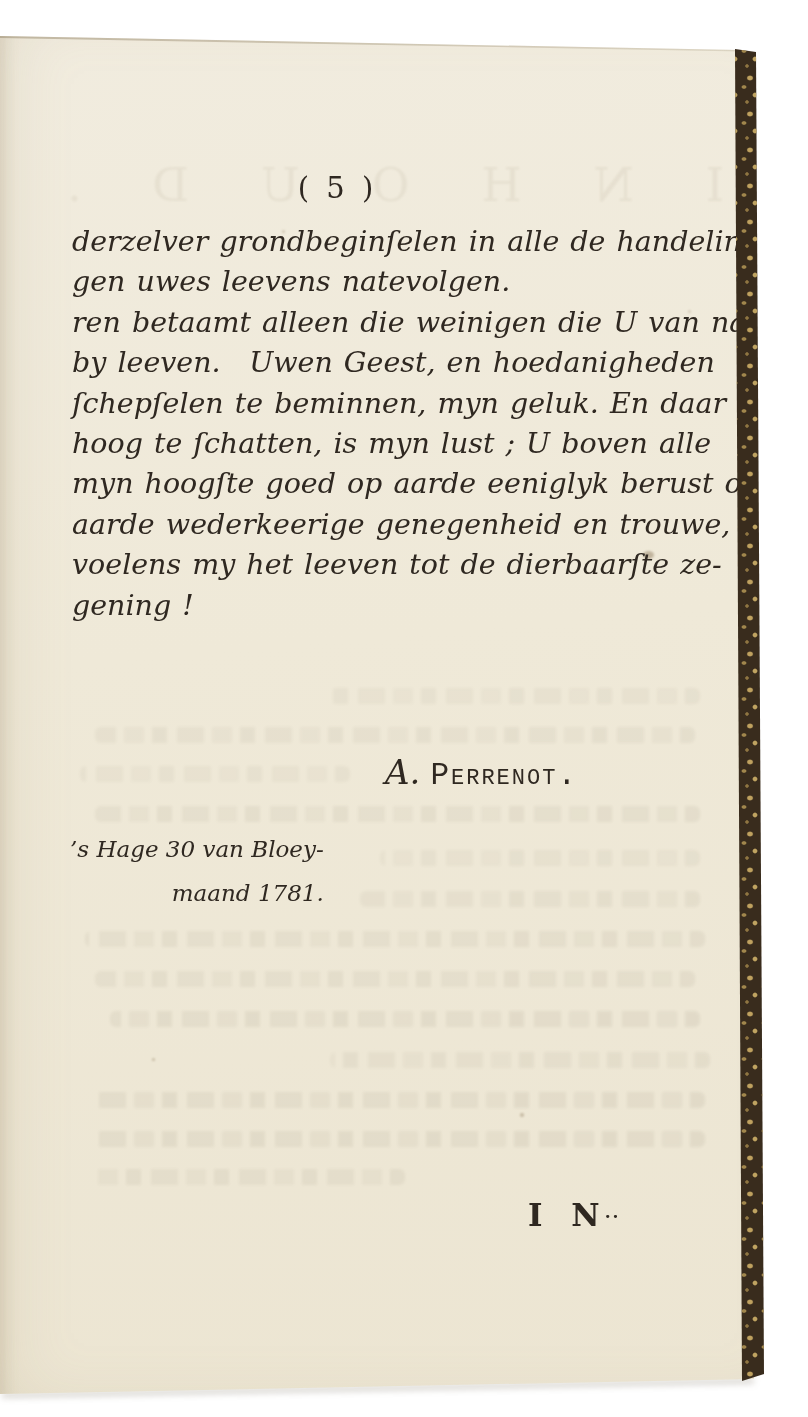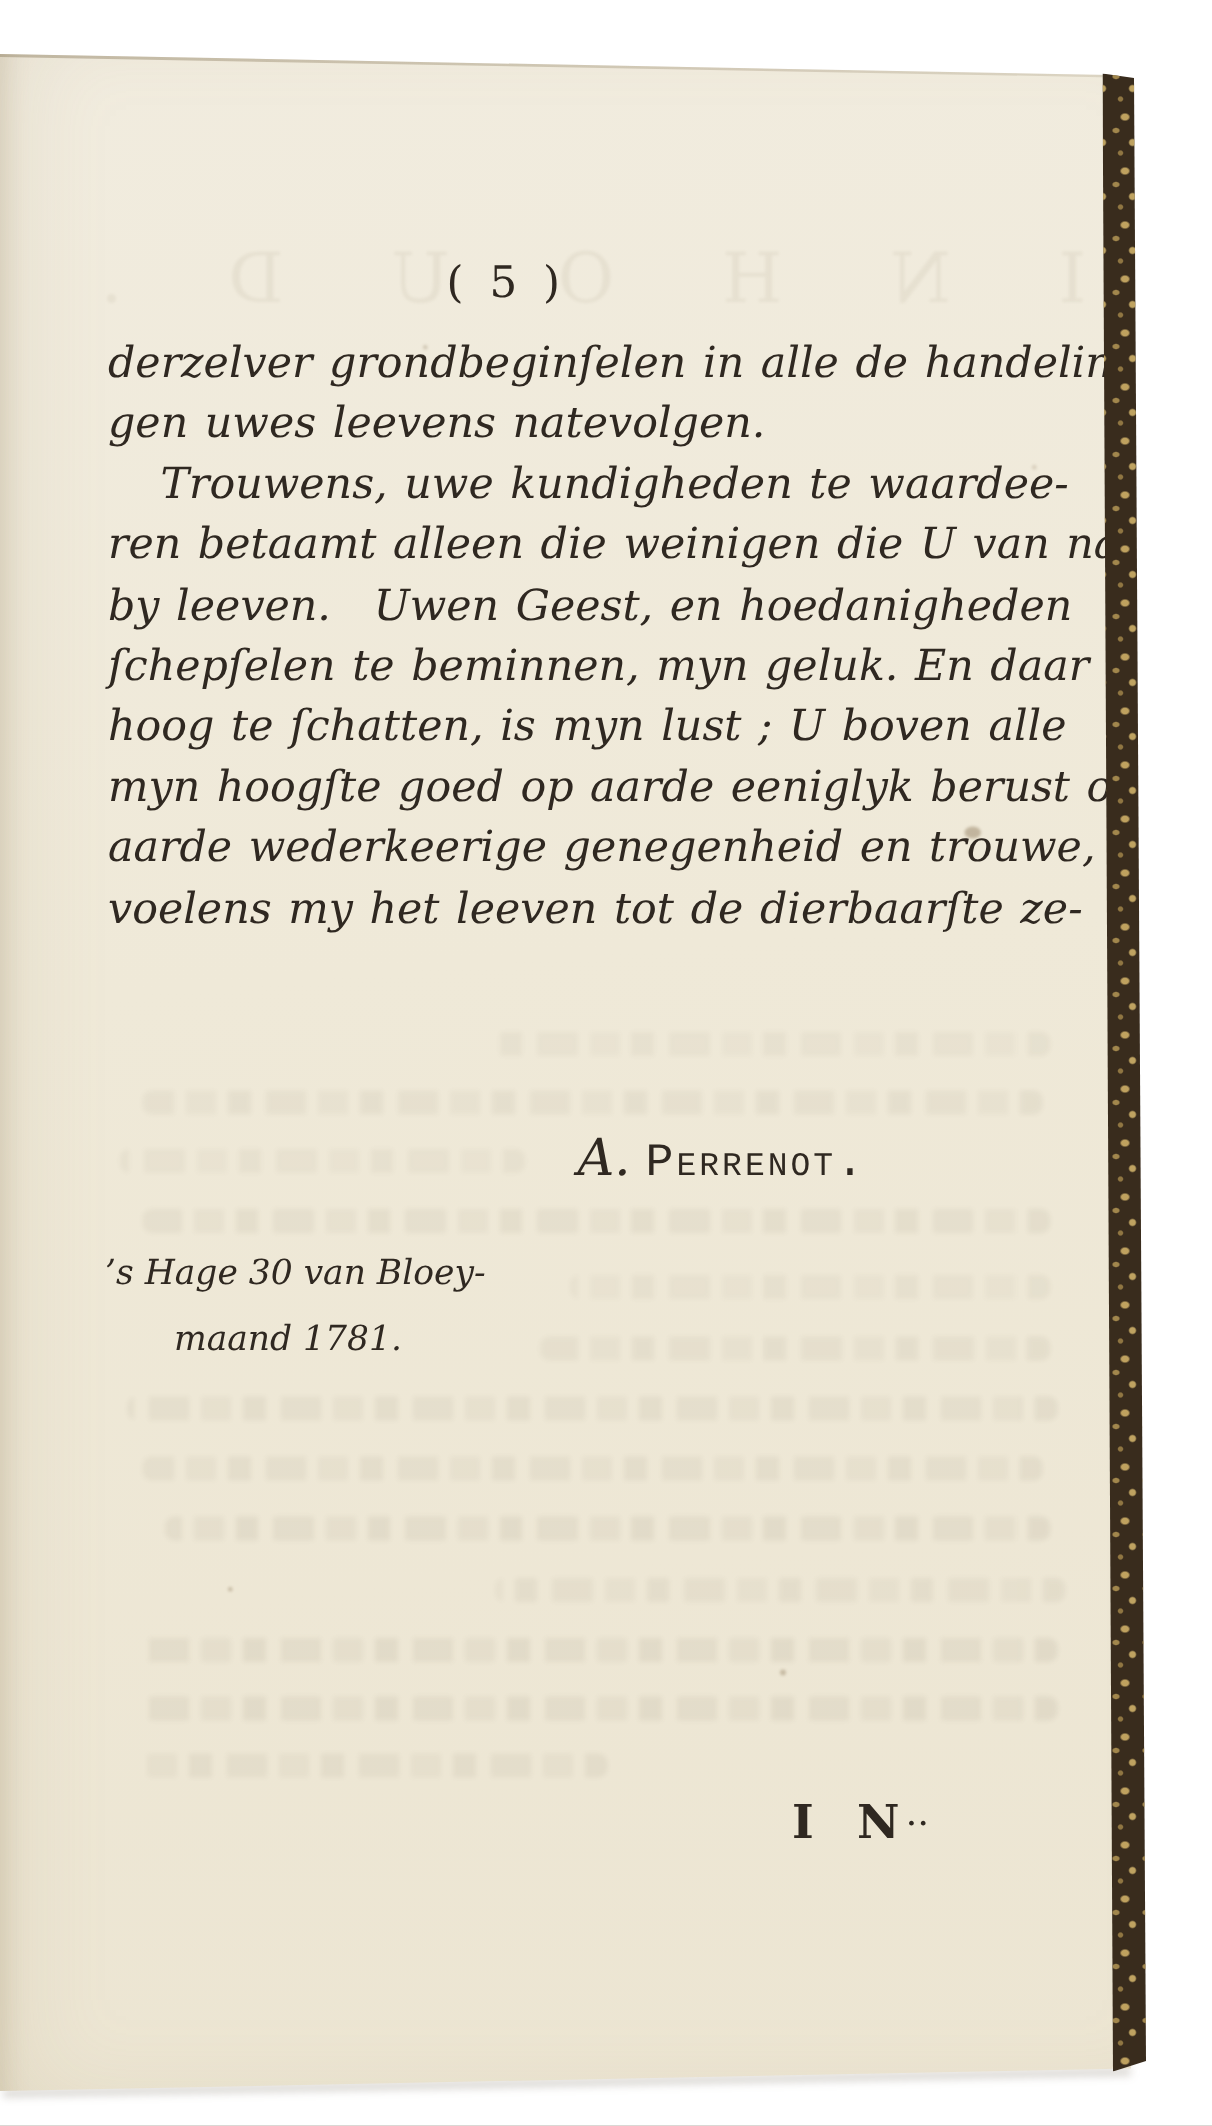--- a/index.html
+++ b/index.html
@@ -36,21 +36,21 @@
         font-size:29px;letter-spacing:4px;}
   .text-block{position:absolute;left:72px;top:222px;width:630px;
         font-style:italic;font-size:28.5px;line-height:40.4px;word-spacing:2px;}
   .line{text-align:justify;text-align-last:justify;white-space:nowrap;}
   .line.short{text-align-last:left;white-space:normal;}
   .line.ind{text-indent:35px;}
   .signature{position:absolute;left:385px;top:752px;font-size:30px;}
   .sig-initial{font-style:italic;font-size:34px;margin-right:10px;}
   .sig-name{font-variant:small-caps;letter-spacing:2px;font-size:31px;font-family:Liberation Mono, monospace;}
   .dateline{position:absolute;left:70px;top:827px;font-style:italic;font-size:23px;line-height:44px;}
-  .dl2{padding-left:46px;}
+  .dl2{padding-left:46px;text-align:right;}
   .catchword{position:absolute;left:528px;top:1197px;font-size:31px;font-weight:bold;
         letter-spacing:9px;}
   .cw-mark{font-size:17px;letter-spacing:2px;vertical-align:4px;margin-left:-4px;}
 
   
   .ghost-header{position:absolute;left:44px;top:158px;width:680px;
         font-size:46px;letter-spacing:72px;color:#877a5c;opacity:.09;
         transform:scaleX(-1);filter:blur(1.2px);white-space:nowrap;overflow:hidden;}
   .gl{position:absolute;height:16px;border-radius:6px;filter:blur(1.6px);
         transform:scaleX(-1);
@@ -89,28 +89,28 @@
     <div class="speck" style="left:520px;top:1113px;width:4px;height:4px;opacity:.3"></div>
     <div class="speck" style="left:152px;top:1058px;width:3px;height:3px;opacity:.3"></div>
     <div class="speck" style="left:282px;top:230px;width:3px;height:3px;opacity:.25"></div>
     <div class="speck" style="left:688px;top:310px;width:3px;height:3px;opacity:.2"></div>
 
     <div class="page-number ink">( 5 )</div>
 
     <div class="text-block ink">
       <div class="line">derzelver grondbeginſelen in alle de handelin-</div>
       <div class="line short">gen uwes leevens natevolgen.</div>
-      <div class="line ind">Trouwens, uwe kundigheden te waardee-</div>
       <div class="line">ren betaamt alleen die weinigen die U van na-</div>
       <div class="line">by leeven.  Uwen Geest, en hoedanigheden</div>
       <div class="line">ſchepſelen te beminnen, myn geluk. En daar</div>
       <div class="line">hoog te ſchatten, is myn lust ; U boven alle</div>
       <div class="line">myn hoogſte goed op aarde eeniglyk berust op</div>
       <div class="line">aarde wederkeerige genegenheid en trouwe,</div>
       <div class="line">voelens my het leeven tot de dierbaarſte ze-</div>
+      <div class="line short">gening !</div>
     </div>
 
     <div class="signature ink">
       <span class="sig-initial">A.</span><span class="sig-name">Perrenot.</span>
     </div>
 
     <div class="dateline ink">
       <div>’s Hage 30 van Bloey-</div>
       <div class="dl2">maand 1781.</div>
     </div>

